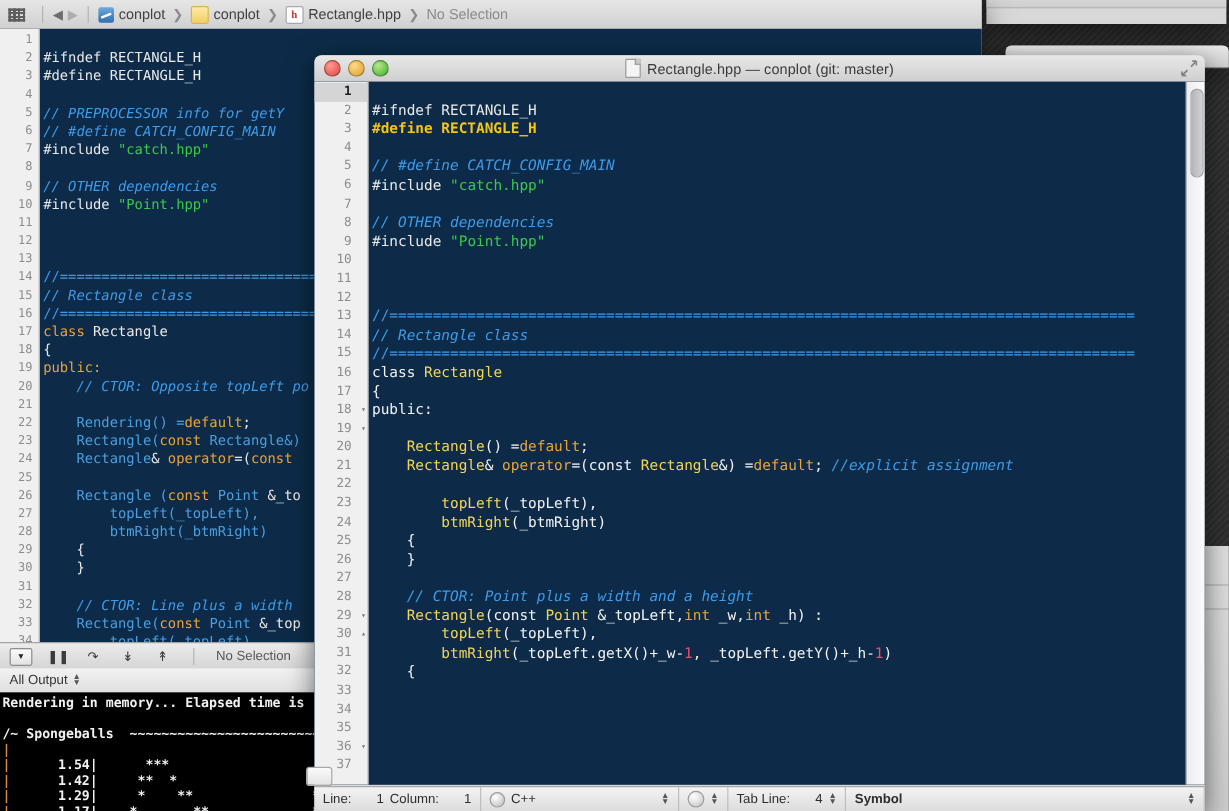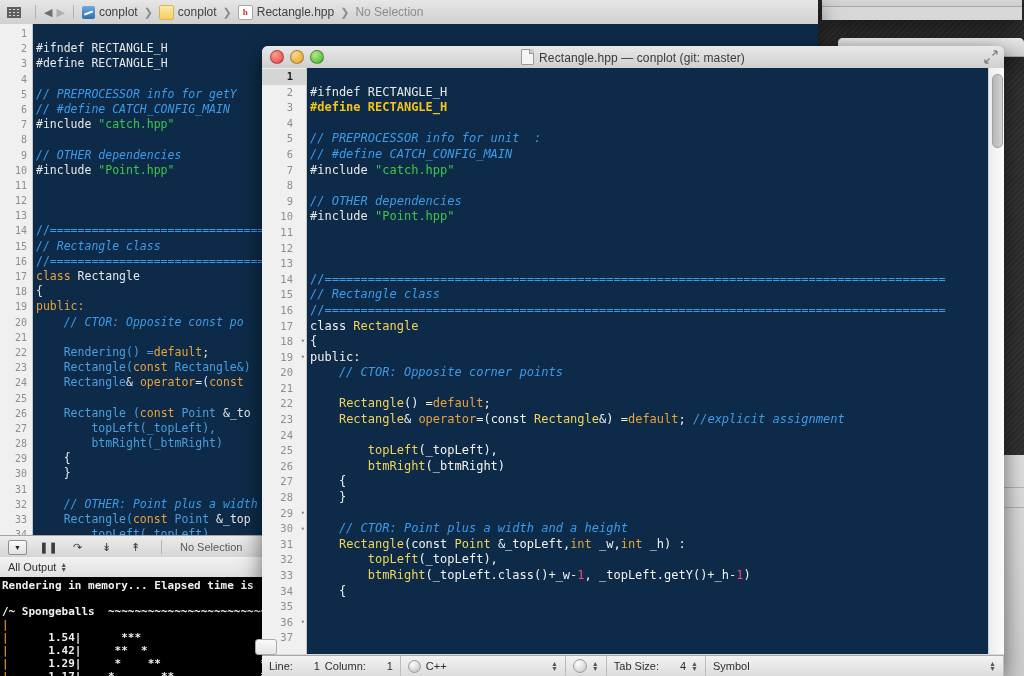--- a/index.html
+++ b/index.html
@@ -252,33 +252,33 @@
         <div class="cl" style="height: 15.2px; line-height: 15.2px;"><span class="t-pre">#include </span><span class="t-str">"Point.hpp"</span></div>
         <div class="cl" style="height: 15.2px; line-height: 15.2px;">&nbsp;</div>
         <div class="cl" style="height: 15.2px; line-height: 15.2px;">&nbsp;</div>
         <div class="cl" style="height: 15.2px; line-height: 15.2px;">&nbsp;</div>
         <div class="cl" style="height: 15.2px; line-height: 15.2px;"><span class="t-sep">//==============================================</span></div>
         <div class="cl" style="height: 15.2px; line-height: 15.2px;"><span class="t-cmt">// Rectangle class</span></div>
         <div class="cl" style="height: 15.2px; line-height: 15.2px;"><span class="t-sep">//==============================================</span></div>
         <div class="cl" style="height: 15.2px; line-height: 15.2px;"><span class="t-kw">class </span><span class="t-pln">Rectangle</span></div>
         <div class="cl" style="height: 15.2px; line-height: 15.2px;"><span class="t-pln">{</span></div>
         <div class="cl" style="height: 15.2px; line-height: 15.2px;"><span class="t-kw">public:</span></div>
-        <div class="cl" style="height: 15.2px; line-height: 15.2px;"><span class="t-cmt">    // CTOR: Opposite const po</span></div>
+        <div class="cl" style="height: 15.2px; line-height: 15.2px;"><span class="t-cmt">    // CTOR: Opposite topLeft po</span></div>
         <div class="cl" style="height: 15.2px; line-height: 15.2px;">&nbsp;</div>
         <div class="cl" style="height: 15.2px; line-height: 15.2px;"><span class="t-blue">    Rendering() =</span><span class="t-kw">default</span><span class="t-pln">;</span></div>
         <div class="cl" style="height: 15.2px; line-height: 15.2px;"><span class="t-blue">    Rectangle(</span><span class="t-kw">const </span><span class="t-blue">Rectangle&amp;)</span></div>
         <div class="cl" style="height: 15.2px; line-height: 15.2px;"><span class="t-blue">    Rectangle</span><span class="t-pln">&amp; </span><span class="t-kw">operator</span><span class="t-pln">=(</span><span class="t-kw">const </span></div>
         <div class="cl" style="height: 15.2px; line-height: 15.2px;">&nbsp;</div>
         <div class="cl" style="height: 15.2px; line-height: 15.2px;"><span class="t-blue">    Rectangle (</span><span class="t-kw">const </span><span class="t-blue">Point</span><span class="t-pln"> &amp;_to</span></div>
         <div class="cl" style="height: 15.2px; line-height: 15.2px;"><span class="t-blue">        topLeft(_topLeft),</span></div>
         <div class="cl" style="height: 15.2px; line-height: 15.2px;"><span class="t-blue">        btmRight(_btmRight)</span></div>
         <div class="cl" style="height: 15.2px; line-height: 15.2px;"><span class="t-pln">    {</span></div>
         <div class="cl" style="height: 15.2px; line-height: 15.2px;"><span class="t-pln">    }</span></div>
         <div class="cl" style="height: 15.2px; line-height: 15.2px;">&nbsp;</div>
-        <div class="cl" style="height: 15.2px; line-height: 15.2px;"><span class="t-cmt">    // OTHER: Point plus a width</span></div>
+        <div class="cl" style="height: 15.2px; line-height: 15.2px;"><span class="t-cmt">    // CTOR: Line plus a width</span></div>
         <div class="cl" style="height: 15.2px; line-height: 15.2px;"><span class="t-blue">    Rectangle(</span><span class="t-kw">const </span><span class="t-blue">Point</span><span class="t-pln"> &amp;_top</span></div>
         <div class="cl" style="height: 15.2px; line-height: 15.2px;"><span class="t-blue">        topLeft(_topLeft),</span></div>
       </div>
   </div>
 
   <div class="debugbar" style="position:absolute;left:0;top:535px;width:818px;">
     <span class="dbox">▼</span>
     <span class="dbtn">❚❚</span>
     <span class="dbtn">↷</span>
     <span class="dbtn">↡</span>
@@ -358,49 +358,47 @@
         <div class="ln" style="height: 15.6px; line-height: 15.6px; font-size: 10.5px; padding-right: 13px;">34</div>
         <div class="ln" style="height: 15.6px; line-height: 15.6px; font-size: 10.5px; padding-right: 13px;">35</div>
         <div class="ln" style="height: 15.6px; line-height: 15.6px; font-size: 10.5px; padding-right: 13px;">36<span class="fold" style="line-height: 15.6px;">▾</span></div>
         <div class="ln" style="height: 15.6px; line-height: 15.6px; font-size: 10.5px; padding-right: 13px;">37</div>
       </div>
     <div class="codearea" style="left:48px;right:15px;top:1px;font-size:12px;line-height:15.6px;" id="fr-code">
         <div class="cl" style="height: 15.6px; line-height: 15.6px;">&nbsp;</div>
         <div class="cl" style="height: 15.6px; line-height: 15.6px;"><span class="t-pre">#ifndef </span><span class="t-pln">RECTANGLE_H</span></div>
         <div class="cl" style="height: 15.6px; line-height: 15.6px;"><span class="t-def">#define </span><span class="t-def">RECTANGLE_H</span></div>
         <div class="cl" style="height: 15.6px; line-height: 15.6px;">&nbsp;</div>
-        <div class="cl" style="height: 15.6px; line-height: 15.6px;"><span class="t-cmt">// PREPROCESSOR info for unit  :</span></div>
         <div class="cl" style="height: 15.6px; line-height: 15.6px;"><span class="t-cmt">// #define CATCH_CONFIG_MAIN</span></div>
         <div class="cl" style="height: 15.6px; line-height: 15.6px;"><span class="t-pre">#include </span><span class="t-str">"catch.hpp"</span></div>
         <div class="cl" style="height: 15.6px; line-height: 15.6px;">&nbsp;</div>
         <div class="cl" style="height: 15.6px; line-height: 15.6px;"><span class="t-cmt">// OTHER dependencies</span></div>
         <div class="cl" style="height: 15.6px; line-height: 15.6px;"><span class="t-pre">#include </span><span class="t-str">"Point.hpp"</span></div>
         <div class="cl" style="height: 15.6px; line-height: 15.6px;">&nbsp;</div>
         <div class="cl" style="height: 15.6px; line-height: 15.6px;">&nbsp;</div>
         <div class="cl" style="height: 15.6px; line-height: 15.6px;">&nbsp;</div>
         <div class="cl" style="height: 15.6px; line-height: 15.6px;"><span class="t-sep">//======================================================================================</span></div>
         <div class="cl" style="height: 15.6px; line-height: 15.6px;"><span class="t-cmt">// Rectangle class</span></div>
         <div class="cl" style="height: 15.6px; line-height: 15.6px;"><span class="t-sep">//======================================================================================</span></div>
         <div class="cl" style="height: 15.6px; line-height: 15.6px;"><span class="t-key">class </span><span class="t-type">Rectangle</span></div>
         <div class="cl" style="height: 15.6px; line-height: 15.6px;"><span class="t-key">{</span></div>
         <div class="cl" style="height: 15.6px; line-height: 15.6px;"><span class="t-key">public:</span></div>
-        <div class="cl" style="height: 15.6px; line-height: 15.6px;"><span class="t-cmt">    // CTOR: Opposite corner points</span></div>
         <div class="cl" style="height: 15.6px; line-height: 15.6px;">&nbsp;</div>
         <div class="cl" style="height: 15.6px; line-height: 15.6px;"><span class="t-pln">    </span><span class="t-type">Rectangle</span><span class="t-key">() =</span><span class="t-kw">default</span><span class="t-key">;</span></div>
         <div class="cl" style="height: 15.6px; line-height: 15.6px;"><span class="t-pln">    </span><span class="t-type">Rectangle</span><span class="t-key">&amp; </span><span class="t-kw">operator</span><span class="t-key">=(</span><span class="t-key">const </span><span class="t-type">Rectangle</span><span class="t-key">&amp;) =</span><span class="t-kw">default</span><span class="t-key">; </span><span class="t-cmt">//explicit assignment</span></div>
         <div class="cl" style="height: 15.6px; line-height: 15.6px;">&nbsp;</div>
         <div class="cl" style="height: 15.6px; line-height: 15.6px;"><span class="t-pln">        </span><span class="t-type">topLeft</span><span class="t-key">(_topLeft),</span></div>
         <div class="cl" style="height: 15.6px; line-height: 15.6px;"><span class="t-pln">        </span><span class="t-type">btmRight</span><span class="t-key">(_btmRight)</span></div>
         <div class="cl" style="height: 15.6px; line-height: 15.6px;"><span class="t-key">    {</span></div>
         <div class="cl" style="height: 15.6px; line-height: 15.6px;"><span class="t-key">    }</span></div>
         <div class="cl" style="height: 15.6px; line-height: 15.6px;">&nbsp;</div>
         <div class="cl" style="height: 15.6px; line-height: 15.6px;"><span class="t-cmt">    // CTOR: Point plus a width and a height</span></div>
         <div class="cl" style="height: 15.6px; line-height: 15.6px;"><span class="t-pln">    </span><span class="t-type">Rectangle</span><span class="t-key">(</span><span class="t-key">const </span><span class="t-type">Point</span><span class="t-key"> &amp;_topLeft,</span><span class="t-kw">int</span><span class="t-key"> _w,</span><span class="t-kw">int</span><span class="t-key"> _h) :</span></div>
         <div class="cl" style="height: 15.6px; line-height: 15.6px;"><span class="t-pln">        </span><span class="t-type">topLeft</span><span class="t-key">(_topLeft),</span></div>
-        <div class="cl" style="height: 15.6px; line-height: 15.6px;"><span class="t-pln">        </span><span class="t-type">btmRight</span><span class="t-key">(_topLeft.class()+_w-</span><span class="t-num">1</span><span class="t-key">, _topLeft.getY()+_h-</span><span class="t-num">1</span><span class="t-key">)</span></div>
+        <div class="cl" style="height: 15.6px; line-height: 15.6px;"><span class="t-pln">        </span><span class="t-type">btmRight</span><span class="t-key">(_topLeft.getX()+_w-</span><span class="t-num">1</span><span class="t-key">, _topLeft.getY()+_h-</span><span class="t-num">1</span><span class="t-key">)</span></div>
         <div class="cl" style="height: 15.6px; line-height: 15.6px;"><span class="t-key">    {</span></div>
         <div class="cl" style="height: 15.6px; line-height: 15.6px;">&nbsp;</div>
       </div>
     <div class="vscroll">
       <div class="vthumb" style="top:6px;height:72px;"></div>
     </div>
   </div>
 
   <div class="statusbar">
     <div class="sb-cell">
@@ -418,28 +416,28 @@
         </span>
     </div>
     <div class="sb-cell">
       <span class="gear"></span>
       <span class="stepper">
           <span>▲</span>
           <span>▼</span>
         </span>
     </div>
     <div class="sb-cell">
-      <span>Tab Size:</span>
+      <span>Tab Line:</span>
       <span class="sb-num">4</span>
       <span class="stepper">
           <span>▲</span>
           <span>▼</span>
         </span>
     </div>
-    <div class="sb-cell" style="flex:1;">
+    <div class="sb-cell" style="flex:1;font-weight:bold;">
       <span>Symbol</span>
       <span class="stepper" style="margin-left:auto;">
           <span>▲</span>
           <span>▼</span>
         </span>
     </div>
   </div>
 </div>
 
 <div class="sliver" style="left:255px;top:639px;width:14px;height:14px;overflow:hidden;color:#1b5fa8;font-weight:bold;">&nbsp;</div>

